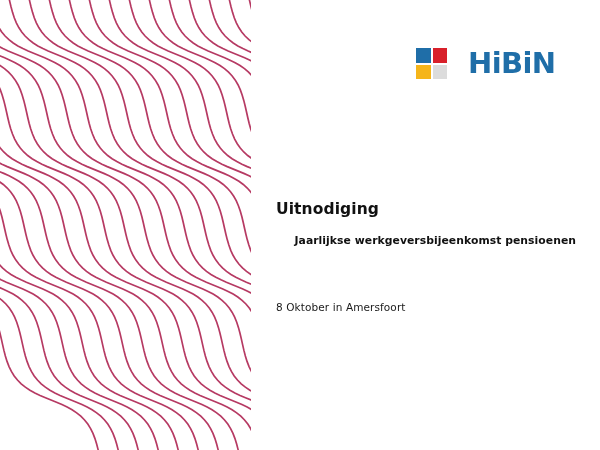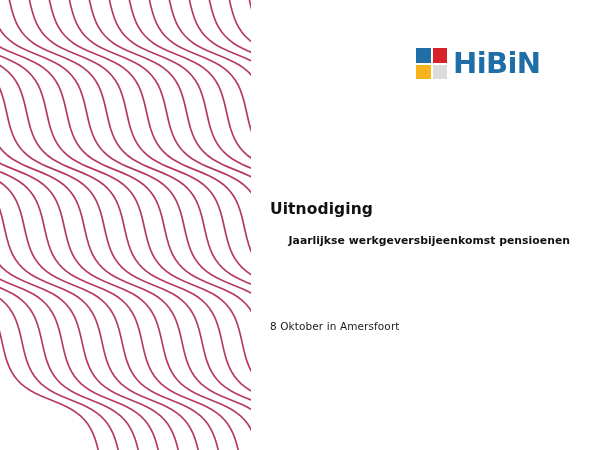--- a/index.html
+++ b/index.html
@@ -38,21 +38,21 @@
     display: block;
   }
 
   
   .logo {
     position: absolute;
     left: 416px;
     top: 48px;
     display: flex;
     align-items: center;
-    gap: 6px;
+    gap: 21px;
   }
   .logo-mark {
     width: 31px;
     height: 31px;
     display: grid;
     grid-template-columns: 1fr 1fr;
     grid-template-rows: 1fr 1fr;
     gap: 2px;
   }
   .logo-sq { display: block; width: 100%; height: 100%; }
@@ -61,21 +61,21 @@
     font-weight: 700;
     font-size: 29px;
     line-height: 1;
     letter-spacing: -0.6px;
     white-space: nowrap;
   }
 
   
   .content {
     position: absolute;
-    left: 270px;
+    left: 276px;
     top: 200px;
     width: 300px;
   }
   .title {
     font-family: "DejaVu Sans", sans-serif;
     font-weight: 700;
     font-size: 15.5px;
     line-height: 1.2;
     color: #111111;
     margin: 0;
@@ -90,21 +90,21 @@
     margin: 15px 0 0 0;
     letter-spacing: 0.05px;
     text-align: right;
   }
   .date {
     font-family: "DejaVu Sans", sans-serif;
     font-weight: 400;
     font-size: 10.5px;
     line-height: 1.3;
     color: #1a1a1a;
-    margin: 72px 0 0 0;
+    margin: 53px 0 0 0;
     letter-spacing: 0.1px;
   }
 </style>
 </head>
 <body>
 
 <div class="slide">
 
   <div class="wave-band">
     <svg viewBox="0 0 380 580" preserveAspectRatio="none">

